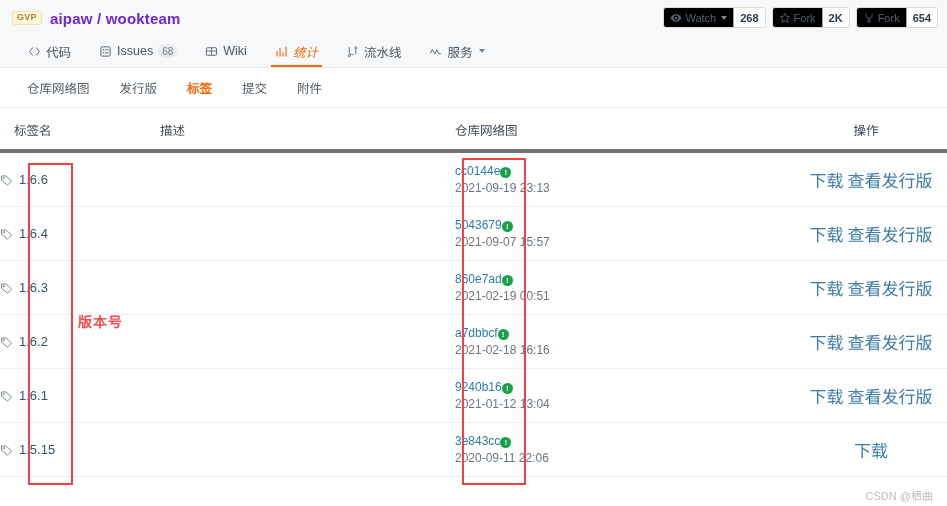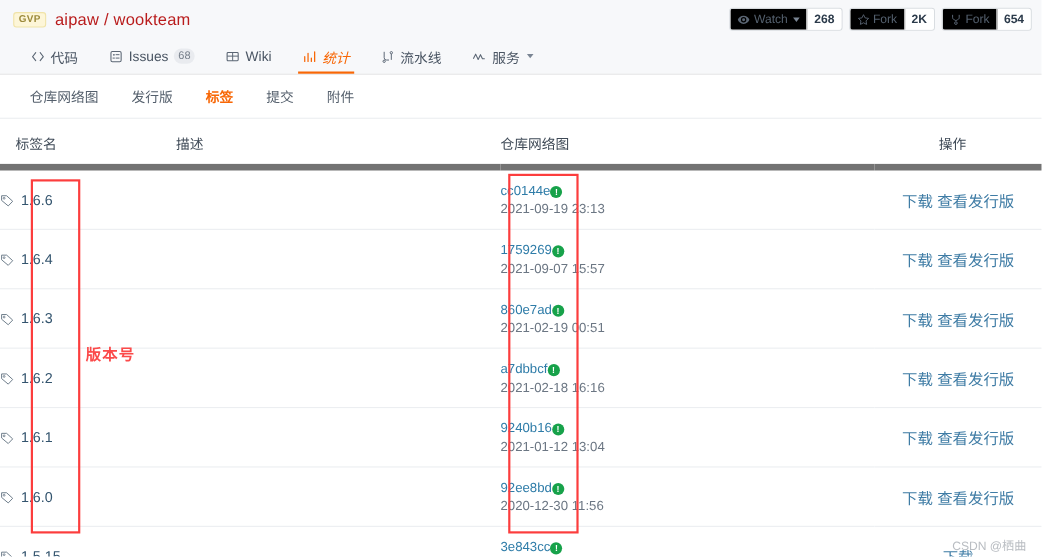--- a/index.html
+++ b/index.html
@@ -42,22 +42,22 @@
     border-radius: 3px;
     font-size: 9px;
     font-weight: bold;
     padding: 1px 4px 2px;
     letter-spacing: 0.3px;
     margin-right: 8px;
     line-height: 1.1;
   }
   .repo-name {
     font-size: 15px;
-    font-weight: normal;
-    color: #b91c1c;
+    font-weight: bold;
+    color: #6d28d9;
     letter-spacing: 0.2px;
     white-space: nowrap;
   }
 
   
   .repo-actions {
     position: absolute;
     right: 9px;
     top: 7px;
     display: flex;
@@ -166,21 +166,21 @@
     width: 100%;
     border-collapse: collapse;
     table-layout: fixed;
   }
   .tag-table th {
     font-size: 12.5px;
     font-weight: normal;
     color: #3f4a57;
     text-align: left;
     padding: 12px 0 10px 0;
-    border-bottom: 6px solid #737373;
+    border-bottom: 4px solid #737373;
   }
   .tag-table td {
     padding: 11px 0;
     border-bottom: 1px solid #eceef1;
     vertical-align: middle;
     font-size: 12.5px;
   }
   .col-tag  { width: 160px; padding-left: 14px; }
   .col-desc { width: 295px; }
   .col-commit { width: 340px; }
@@ -218,21 +218,21 @@
   }
   .commit-date {
     color: #6b7683;
     font-size: 12px;
     margin-top: 3px;
     display: block;
   }
 
   .op-link {
     color: #3f7ca5;
-    font-size: 14px;
+    font-size: 17px;
     cursor: pointer;
     margin: 0 2px;
   }
 
   
   .annot-box {
     position: absolute;
     border: 2px solid #fc3d3d;
     pointer-events: none;
     z-index: 20;
@@ -415,21 +415,21 @@
           <span class="tag-cell">
             <span class="ic"><svg width="13" height="13" viewBox="0 0 16 16">
                 <path d="M1.8 2.4h5.6l6.8 6.2-5 5.2L1.8 7.6z" fill="none" stroke="#6d7c8a" stroke-width="1.1" stroke-linejoin="round"></path>
                 <circle cx="4.6" cy="5.2" r="1" fill="none" stroke="#6d7c8a" stroke-width="1"></circle>
               </svg></span>
             <span class="tag-name">1.6.4</span>
           </span>
         </td>
         <td class="col-desc"></td>
         <td class="col-commit"><span class="commit-sha">
-            <span>1759269</span>
+            <span>5043679</span>
             <span class="sig-dot">!</span>
           </span><span class="commit-date">2021-09-07 15:57</span></td>
         <td class="col-op"><span class="op-link">下载</span><span class="op-link">查看发行版</span></td>
       </tr>
       <tr>
         <td class="col-tag">
           <span class="tag-cell">
             <span class="ic"><svg width="13" height="13" viewBox="0 0 16 16">
                 <path d="M1.8 2.4h5.6l6.8 6.2-5 5.2L1.8 7.6z" fill="none" stroke="#6d7c8a" stroke-width="1.1" stroke-linejoin="round"></path>
                 <circle cx="4.6" cy="5.2" r="1" fill="none" stroke="#6d7c8a" stroke-width="1"></circle>
@@ -478,37 +478,20 @@
           </span><span class="commit-date">2021-01-12 13:04</span></td>
         <td class="col-op"><span class="op-link">下载</span><span class="op-link">查看发行版</span></td>
       </tr>
       <tr>
         <td class="col-tag">
           <span class="tag-cell">
             <span class="ic"><svg width="13" height="13" viewBox="0 0 16 16">
                 <path d="M1.8 2.4h5.6l6.8 6.2-5 5.2L1.8 7.6z" fill="none" stroke="#6d7c8a" stroke-width="1.1" stroke-linejoin="round"></path>
                 <circle cx="4.6" cy="5.2" r="1" fill="none" stroke="#6d7c8a" stroke-width="1"></circle>
               </svg></span>
-            <span class="tag-name">1.6.0</span>
-          </span>
-        </td>
-        <td class="col-desc"></td>
-        <td class="col-commit"><span class="commit-sha">
-            <span>92ee8bd</span>
-            <span class="sig-dot">!</span>
-          </span><span class="commit-date">2020-12-30 11:56</span></td>
-        <td class="col-op"><span class="op-link">下载</span><span class="op-link">查看发行版</span></td>
-      </tr>
-      <tr>
-        <td class="col-tag">
-          <span class="tag-cell">
-            <span class="ic"><svg width="13" height="13" viewBox="0 0 16 16">
-                <path d="M1.8 2.4h5.6l6.8 6.2-5 5.2L1.8 7.6z" fill="none" stroke="#6d7c8a" stroke-width="1.1" stroke-linejoin="round"></path>
-                <circle cx="4.6" cy="5.2" r="1" fill="none" stroke="#6d7c8a" stroke-width="1"></circle>
-              </svg></span>
             <span class="tag-name">1.5.15</span>
           </span>
         </td>
         <td class="col-desc"></td>
         <td class="col-commit"><span class="commit-sha">
             <span>3e843cc</span>
             <span class="sig-dot">!</span>
           </span><span class="commit-date">2020-09-11 22:06</span></td>
         <td class="col-op"><span class="op-link">下载</span></td>
       </tr>

